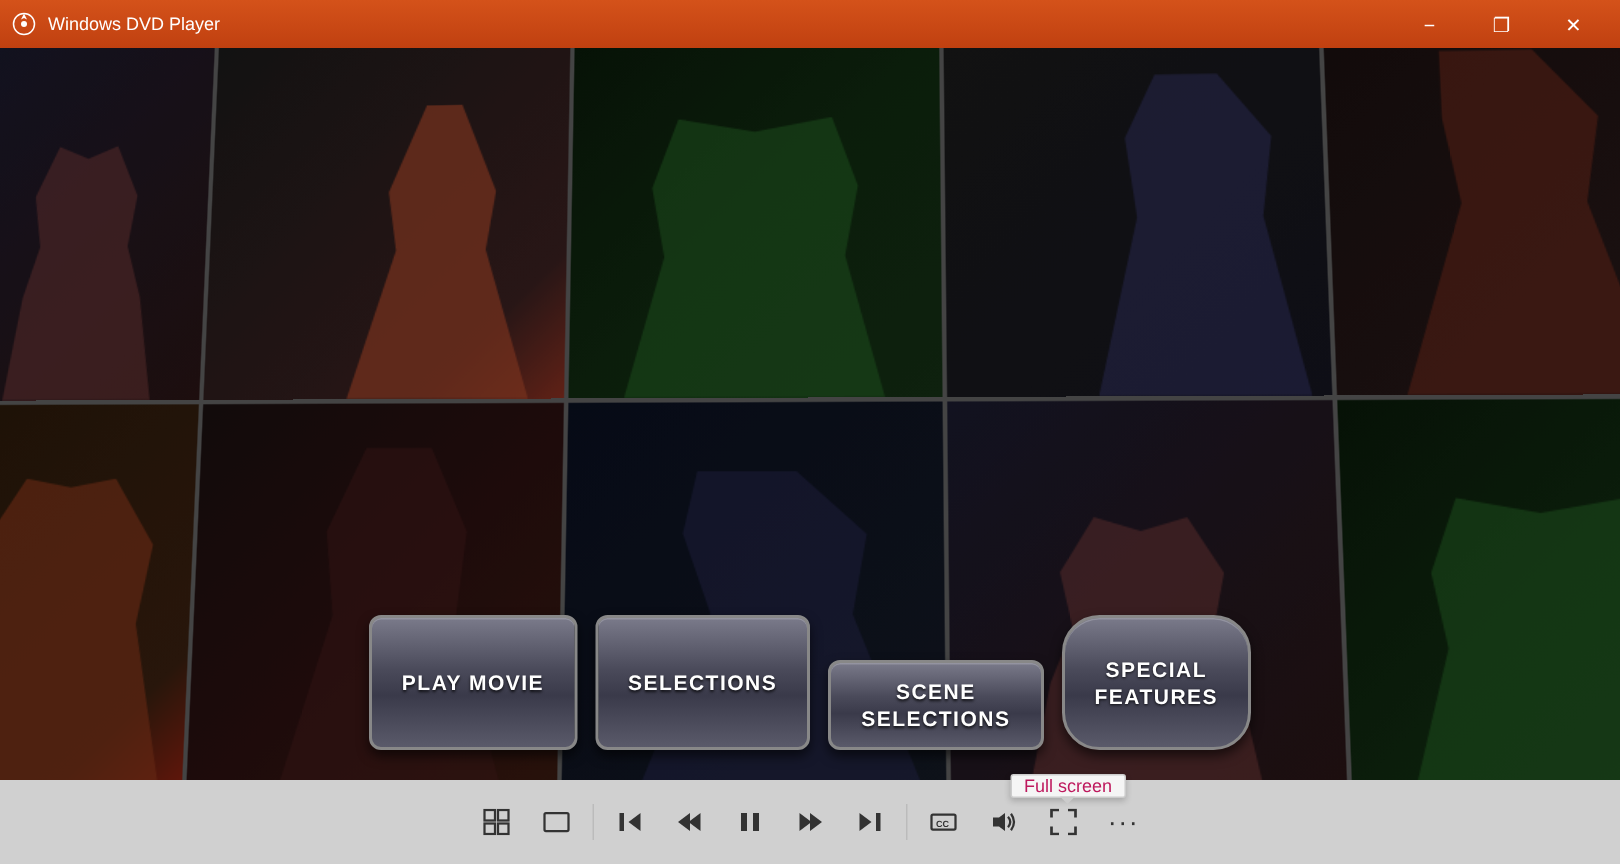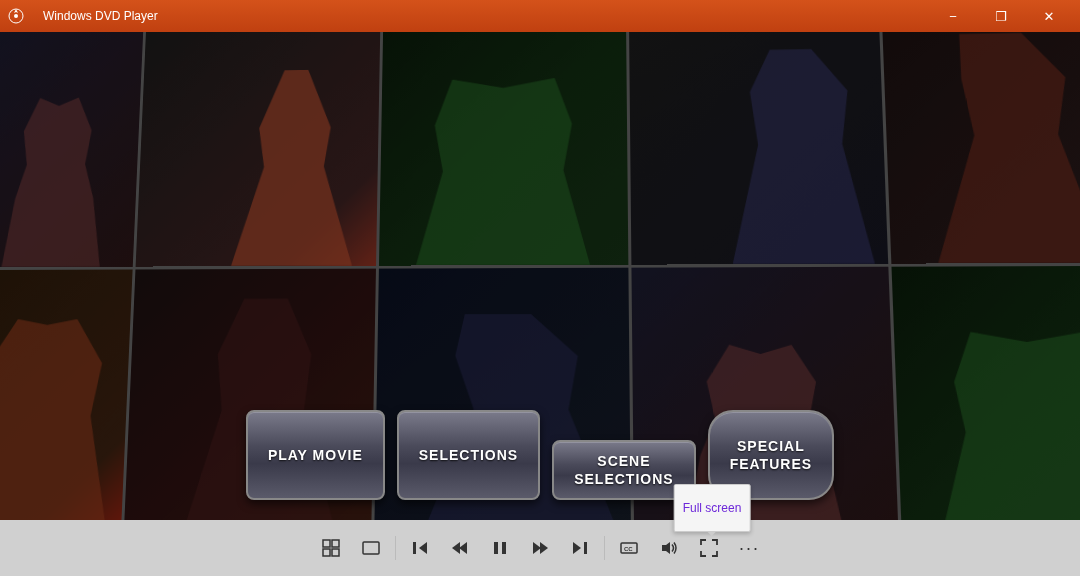--- a/index.html
+++ b/index.html
@@ -18,21 +18,21 @@
       height: 32px;
       background: linear-gradient(to bottom, #d4521a, #c04010);
       display: flex;
       align-items: center;
       justify-content: space-between;
       padding: 0 8px;
     }
     .title-bar-left {
       display: flex;
       align-items: center;
-      gap: 19px;
+      gap: 8px;
     }
     .title-bar-icon {
       width: 16px;
       height: 16px;
       display: flex;
       align-items: center;
       justify-content: center;
     }
     .title-bar-title {
       color: white;
@@ -165,23 +165,23 @@
     }
 
     
     .tooltip {
       position: absolute;
       bottom: 42px;
       left: 50%;
       transform: translateX(-10%);
       background: #f5f5f5;
       border: 1px solid #ccc;
-      padding: 16px 8px;
+      padding: 0 8px;
       font-size: 12px;
-      color: #6d28d9;
+      color: #be185d;
       border-radius: 2px;
       white-space: nowrap;
       box-shadow: 0 2px 4px rgba(0,0,0,0.2);
     }
     .tooltip::after {
       content: '';
       position: absolute;
       top: 100%;
       left: 50%;
       transform: translateX(-50%);

